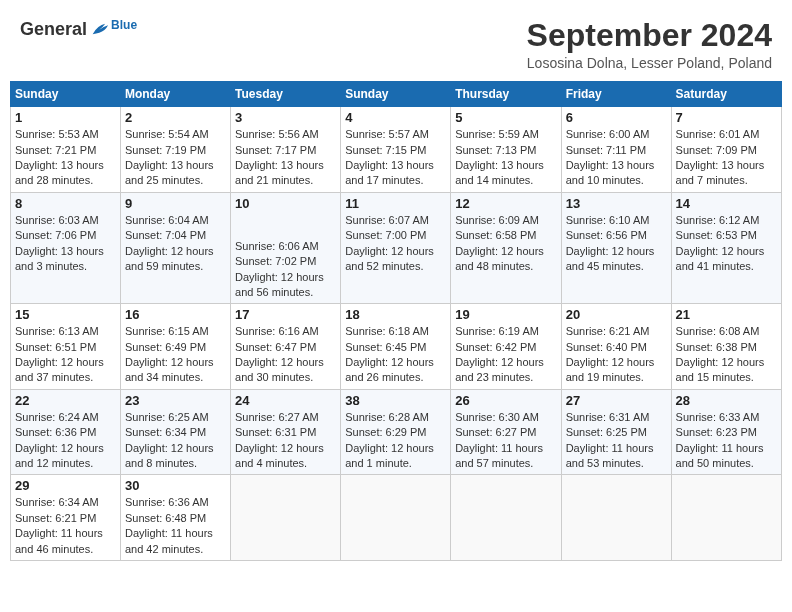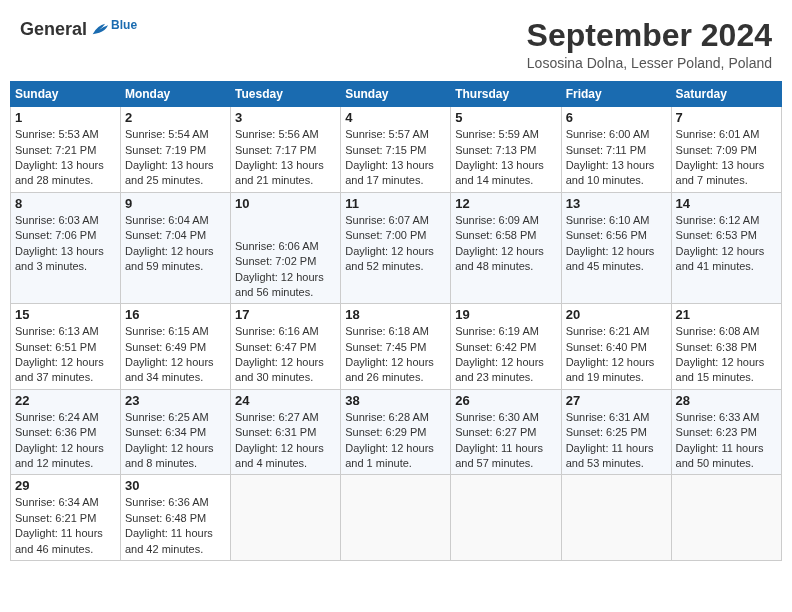--- a/index.html
+++ b/index.html
@@ -253,21 +253,21 @@
         <td>
           <span class="day-num">17</span>
           <div class="day-info" style="white-space: pre-line;">Sunrise: 6:16 AM
 Sunset: 6:47 PM
 Daylight: 12 hours
 and 30 minutes.</div>
         </td>
         <td>
           <span class="day-num">18</span>
           <div class="day-info" style="white-space: pre-line;">Sunrise: 6:18 AM
-Sunset: 7:45 PM
+Sunset: 6:45 PM
 Daylight: 12 hours
 and 26 minutes.</div>
         </td>
         <td>
           <span class="day-num">19</span>
           <div class="day-info" style="white-space: pre-line;">Sunrise: 6:19 AM
 Sunset: 6:42 PM
 Daylight: 12 hours
 and 23 minutes.</div>
         </td>

